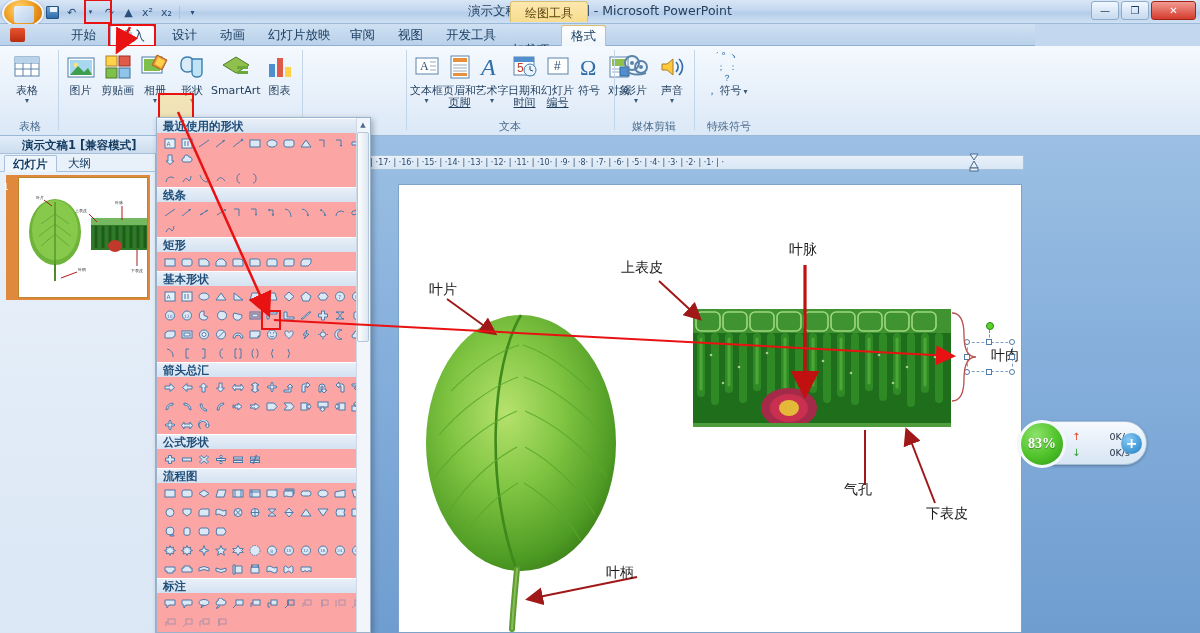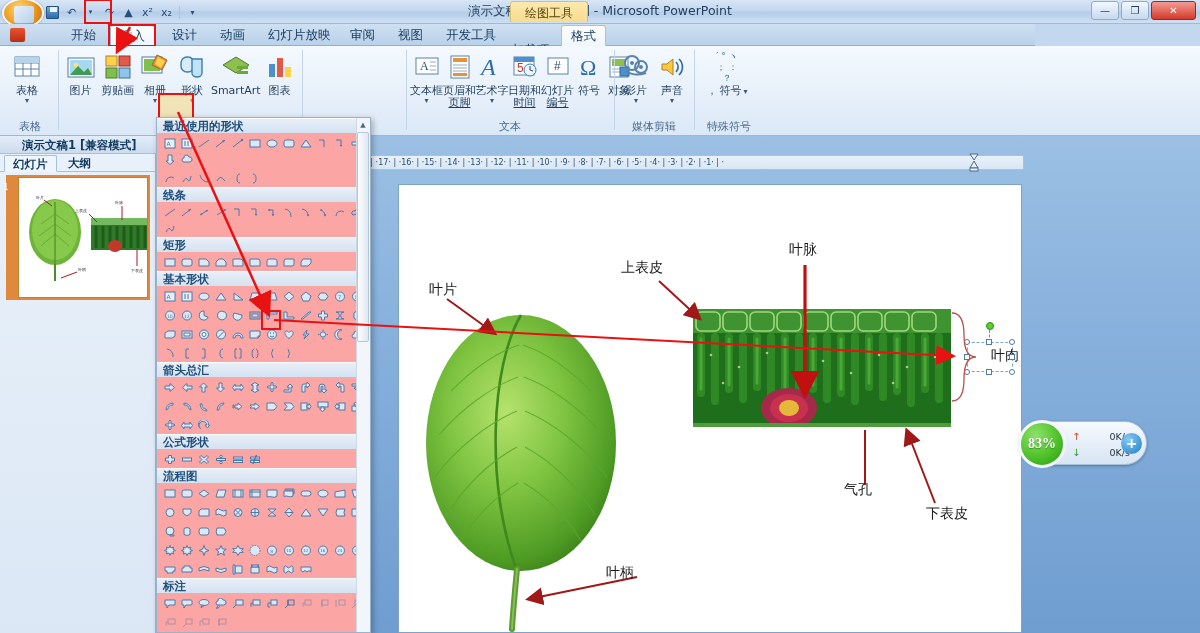--- a/index.html
+++ b/index.html
@@ -485,21 +485,21 @@
   </div>
 
   <div class="shape-hl"></div>
 </div>
 
 <div id="leftpanel"></div>
 <div id="docicon"></div>
 <div id="doctitlebar">演示文稿1 [兼容模式]</div>
 <div id="paneltabs">
   <div class="ptab active" style="left:4px;">幻灯片</div>
-  <div class="ptab" style="left:60px;font-weight:bold;">大纲</div>
+  <div class="ptab" style="left:60px;">大纲</div>
 </div>
 <div id="thumbwrap">
   <div id="thumb">
     
     <svg width="130" height="121" viewBox="0 0 130 121">
       <ellipse cx="36" cy="54" rx="26" ry="33" fill="#6fb33a"></ellipse>
       <ellipse cx="36" cy="52" rx="23" ry="30" fill="#86c94b"></ellipse>
       <path d="M36 24 L36 96" stroke="#4e8c27" stroke-width="1.2"></path>
       <path d="M36 36 L22 46 M36 46 L20 58 M36 56 L22 68 M36 36 L50 46 M36 46 L52 58 M36 56 L50 68" stroke="#5d9c30" stroke-width=".7" fill="none"></path>
       <path d="M36 86 L36 103" stroke="#4e8c27" stroke-width="2"></path>

